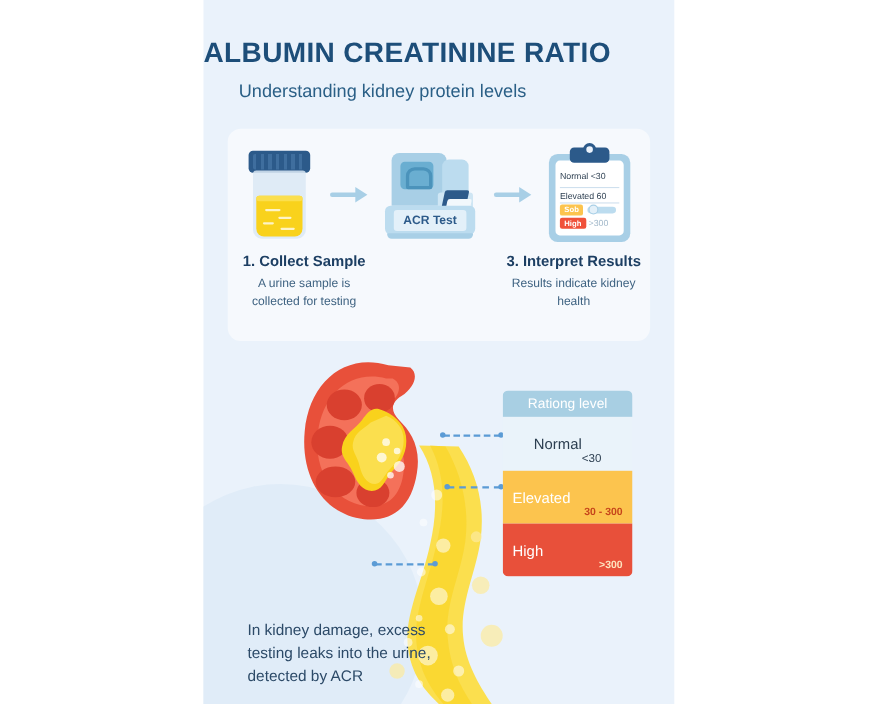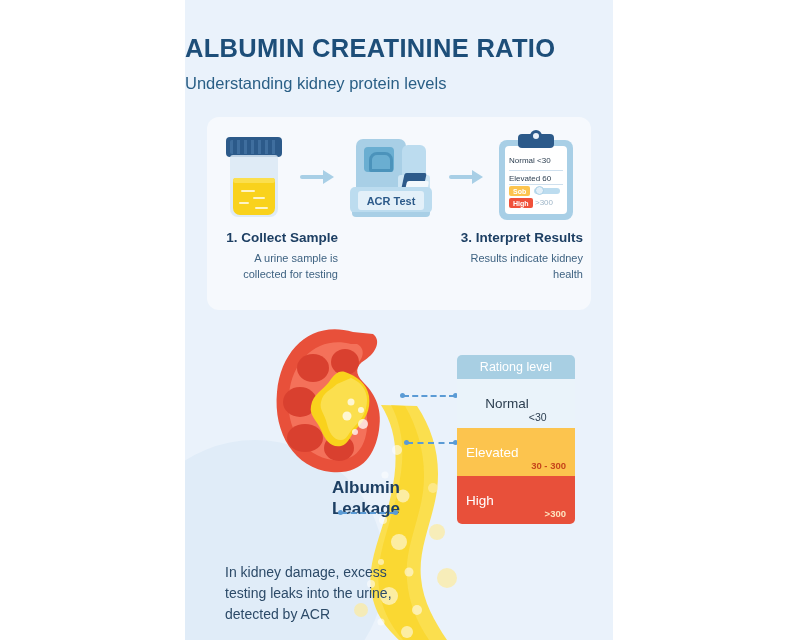--- a/index.html
+++ b/index.html
@@ -21,21 +21,21 @@
     border-radius: 50%; background: #e0ecf8;
   }
 
   
   .header { position: absolute; left: 0; top: 34px; width: 428px; text-align: left; }
   .title {
     font-size: 25.5px; font-weight: bold; color: #1d4e79;
     letter-spacing: 0.3px; line-height: 1.1;
   }
   .subtitle {
-    margin-top: 12px; font-size: 16.5px; color: #2a5f86; font-weight: normal;
+    margin-top: 12px; font-size: 16.5px; color: #2a5f86; font-weight: normal; margin-left: 32px;
   }
 
   
   .steps-card {
     position: absolute; left: 22px; top: 117px; width: 384px; height: 193px;
     background: #f6f9fd; border-radius: 12px;
   }
   .icons-row {
     position: absolute; left: 0; top: 10px; width: 384px; height: 100px;
     display: flex; align-items: center; justify-content: space-between;
@@ -171,21 +171,21 @@
   }
   .clip .gt300 {
     position: absolute; left: 38px; top: 66px; font-size: 8px; color: #9fb6c8;
   }
 
   
   .steps-text {
     position: absolute; left: 0; top: 113px; width: 384px;
     display: flex; justify-content: space-between; padding: 0 8px;
   }
-  .step-col { width: 123px; text-align: right; }
+  .step-col { width: 123px; text-align: center; }
   .step-head {
     font-size: 13.5px; font-weight: bold; color: #1d3f63; line-height: 1.22;
   }
   .step-body {
     margin-top: 5px; font-size: 11px; color: #3f6382; line-height: 1.38;
   }
   .label-albumin {
     position: absolute; left: 85px; top: 478px; width: 130px;
     font-size: 17px; font-weight: bold; color: #1d3f63; line-height: 1.22;
     text-align: right;
@@ -361,21 +361,20 @@
                C140 104 134 100 136 92 C138 82 146 80 152 74 Z" fill="#fbdf4e"></path>
       <g fill="#ffffff" opacity=".75">
         <circle cx="166" cy="92" r="3.5"></circle>
           <circle cx="176" cy="100" r="3"></circle>
         <circle cx="162" cy="106" r="4.5"></circle>
           <circle cx="178" cy="114" r="5"></circle>
         <circle cx="170" cy="122" r="3"></circle>
       </g>
     </svg>
 
-    <div class="label-albumin">Albumin Leakage</div>
     <div class="conn" style="left:156px;top:512px;width:54px;"></div>
     <div class="conn-dot" style="left:153px;top:510px;"></div>
     <div class="conn-dot" style="left:208px;top:510px;"></div>
 
     <div class="conn" style="left:218px;top:395px;width:52px;"></div>
     <div class="conn-dot" style="left:215px;top:393px;"></div>
     <div class="conn-dot" style="left:268px;top:393px;"></div>
 
     <div class="conn" style="left:222px;top:442px;width:48px;"></div>
     <div class="conn-dot" style="left:219px;top:440px;"></div>

